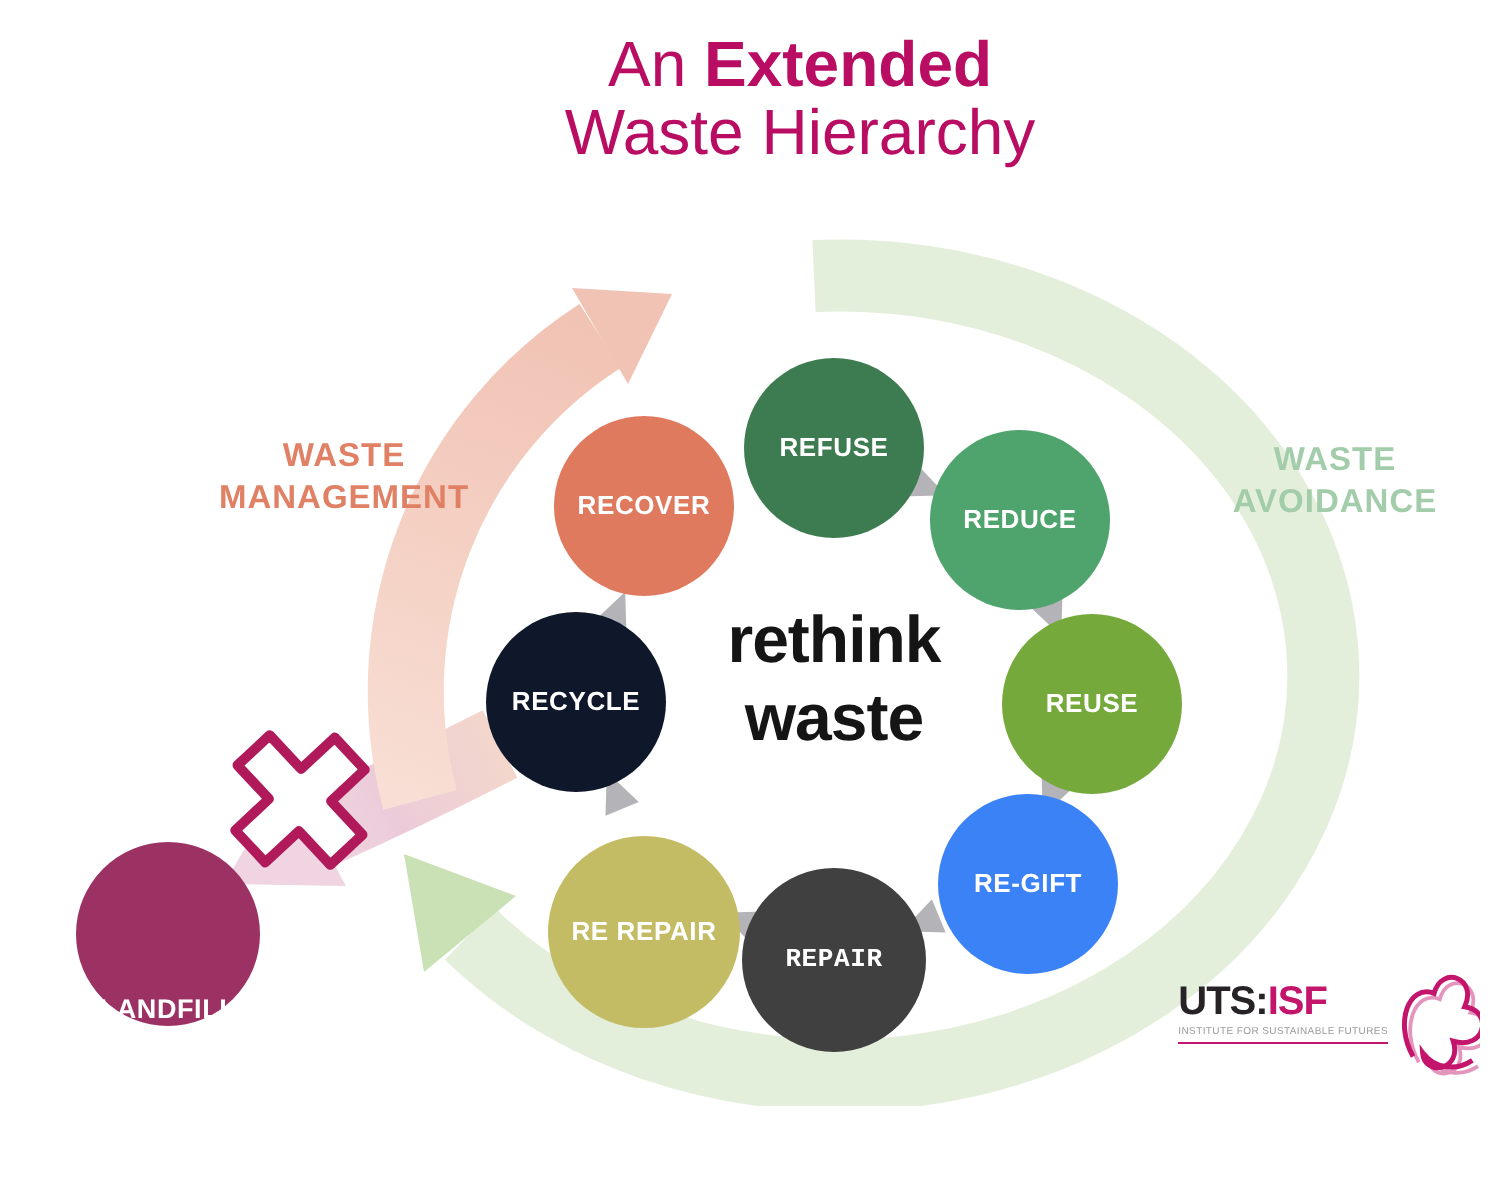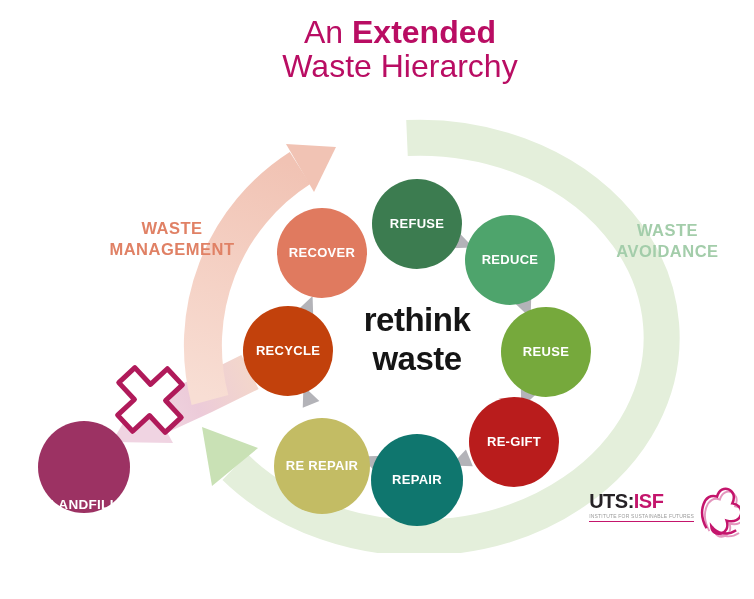--- a/index.html
+++ b/index.html
@@ -125,30 +125,30 @@
 
   <div class="circle c-refuse" style="background: rgb(60, 124, 80);">
       <span>REFUSE</span>
     </div>
   <div class="circle c-reuse" style="background: rgb(118, 169, 60);">
       <span>REUSE</span>
     </div>
   <div class="circle c-reduce" style="background: rgb(78, 164, 108);">
       <span>REDUCE</span>
     </div>
-  <div class="circle c-regift" style="background: #b91c1c;">
+  <div class="circle c-regift" style="background: #3b82f6;">
       <span>RE-GIFT</span>
     </div>
-  <div class="circle c-repair" style="background: #0f766e;">
+  <div class="circle c-repair" style="background: #404040; font-family: Liberation Mono, monospace;">
       <span>REPAIR</span>
     </div>
   <div class="circle c-repurpose" style="background: rgb(195, 188, 100);">
       <span>RE REPAIR</span>
     </div>
-  <div class="circle c-recycle" style="background: #c2410c;">
+  <div class="circle c-recycle" style="background: #0f172a;">
       <span>RECYCLE</span>
     </div>
   <div class="circle c-recover" style="background: rgb(224, 122, 95);">
       <span>RECOVER</span>
     </div>
 
   <div class="circle c-landfill" style="background: rgb(156, 50, 99); align-items: flex-end;">
       <span>LANDFILL</span>
     </div>
 

